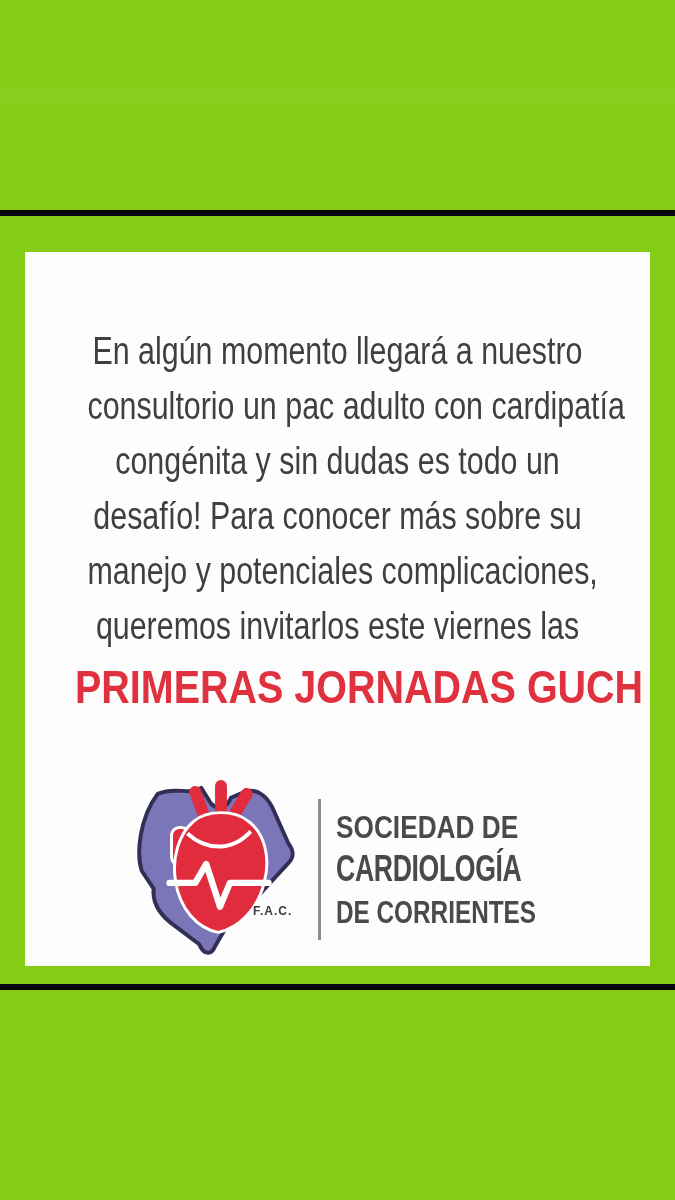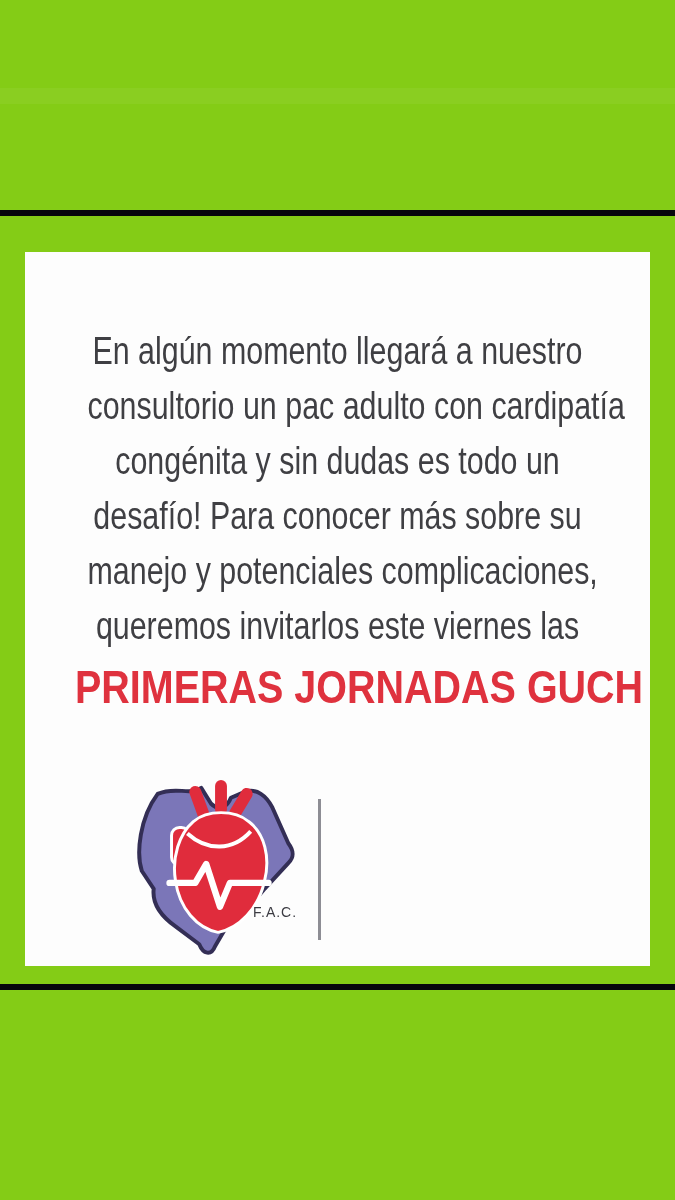--- a/index.html
+++ b/index.html
@@ -55,22 +55,22 @@
     letter-spacing: 0px;
     color: #df323e;
     transform: scaleX(0.84);
     transform-origin: 50% 50%;
   }
   .logo-block { position: absolute; left: 0; top: 0; width: 625px; height: 714px; }
   .logo-svg { position: absolute; left: 103px; top: 526px; width: 188px; height: 188px; }
   .fac-label {
     position: absolute;
     left: 228px; top: 652px;
-    font-size: 14px;
-    font-weight: 400;
+    font-size: 12px;
+    font-weight: 700;
     letter-spacing: 1px;
     color: #3b3b42;
   }
   .logo-divider {
     position: absolute;
     left: 293px; top: 547px;
     width: 3px; height: 141px;
     background: #8d8d94;
   }
   .logo-text { position: absolute; left: 311px; top: 556px; color: #4a494e; }
@@ -129,19 +129,24 @@
                    C138,140 118,160 97,164 C76,160 58,140 54,112 C50,88 58,64 72,52 Z" fill="#e02c3c" stroke="#ffffff" stroke-width="3"></path>
           <path d="M66,64 C86,82 112,82 130,62" stroke="#ffffff" stroke-width="4" fill="none"></path>
           <polyline points="48,114 74,114 85,95 99,138 109,114 148,114" stroke="#ffffff" stroke-width="6.5" fill="none" stroke-linejoin="round" stroke-linecap="round"></polyline>
         </g>
       </svg>
 
       <div class="fac-label">F.A.C.</div>
 
       <div class="logo-divider"></div>
 
+      <div class="logo-text">
+        <div class="l1">SOCIEDAD DE</div>
+        <div class="l2">CARDIOLOGÍA</div>
+        <div class="l3">DE CORRIENTES</div>
+      </div>
 
     </div>
   </div>
 
   <div class="frame-line bottom"></div>
 
 </div>
 
 </body></html>

